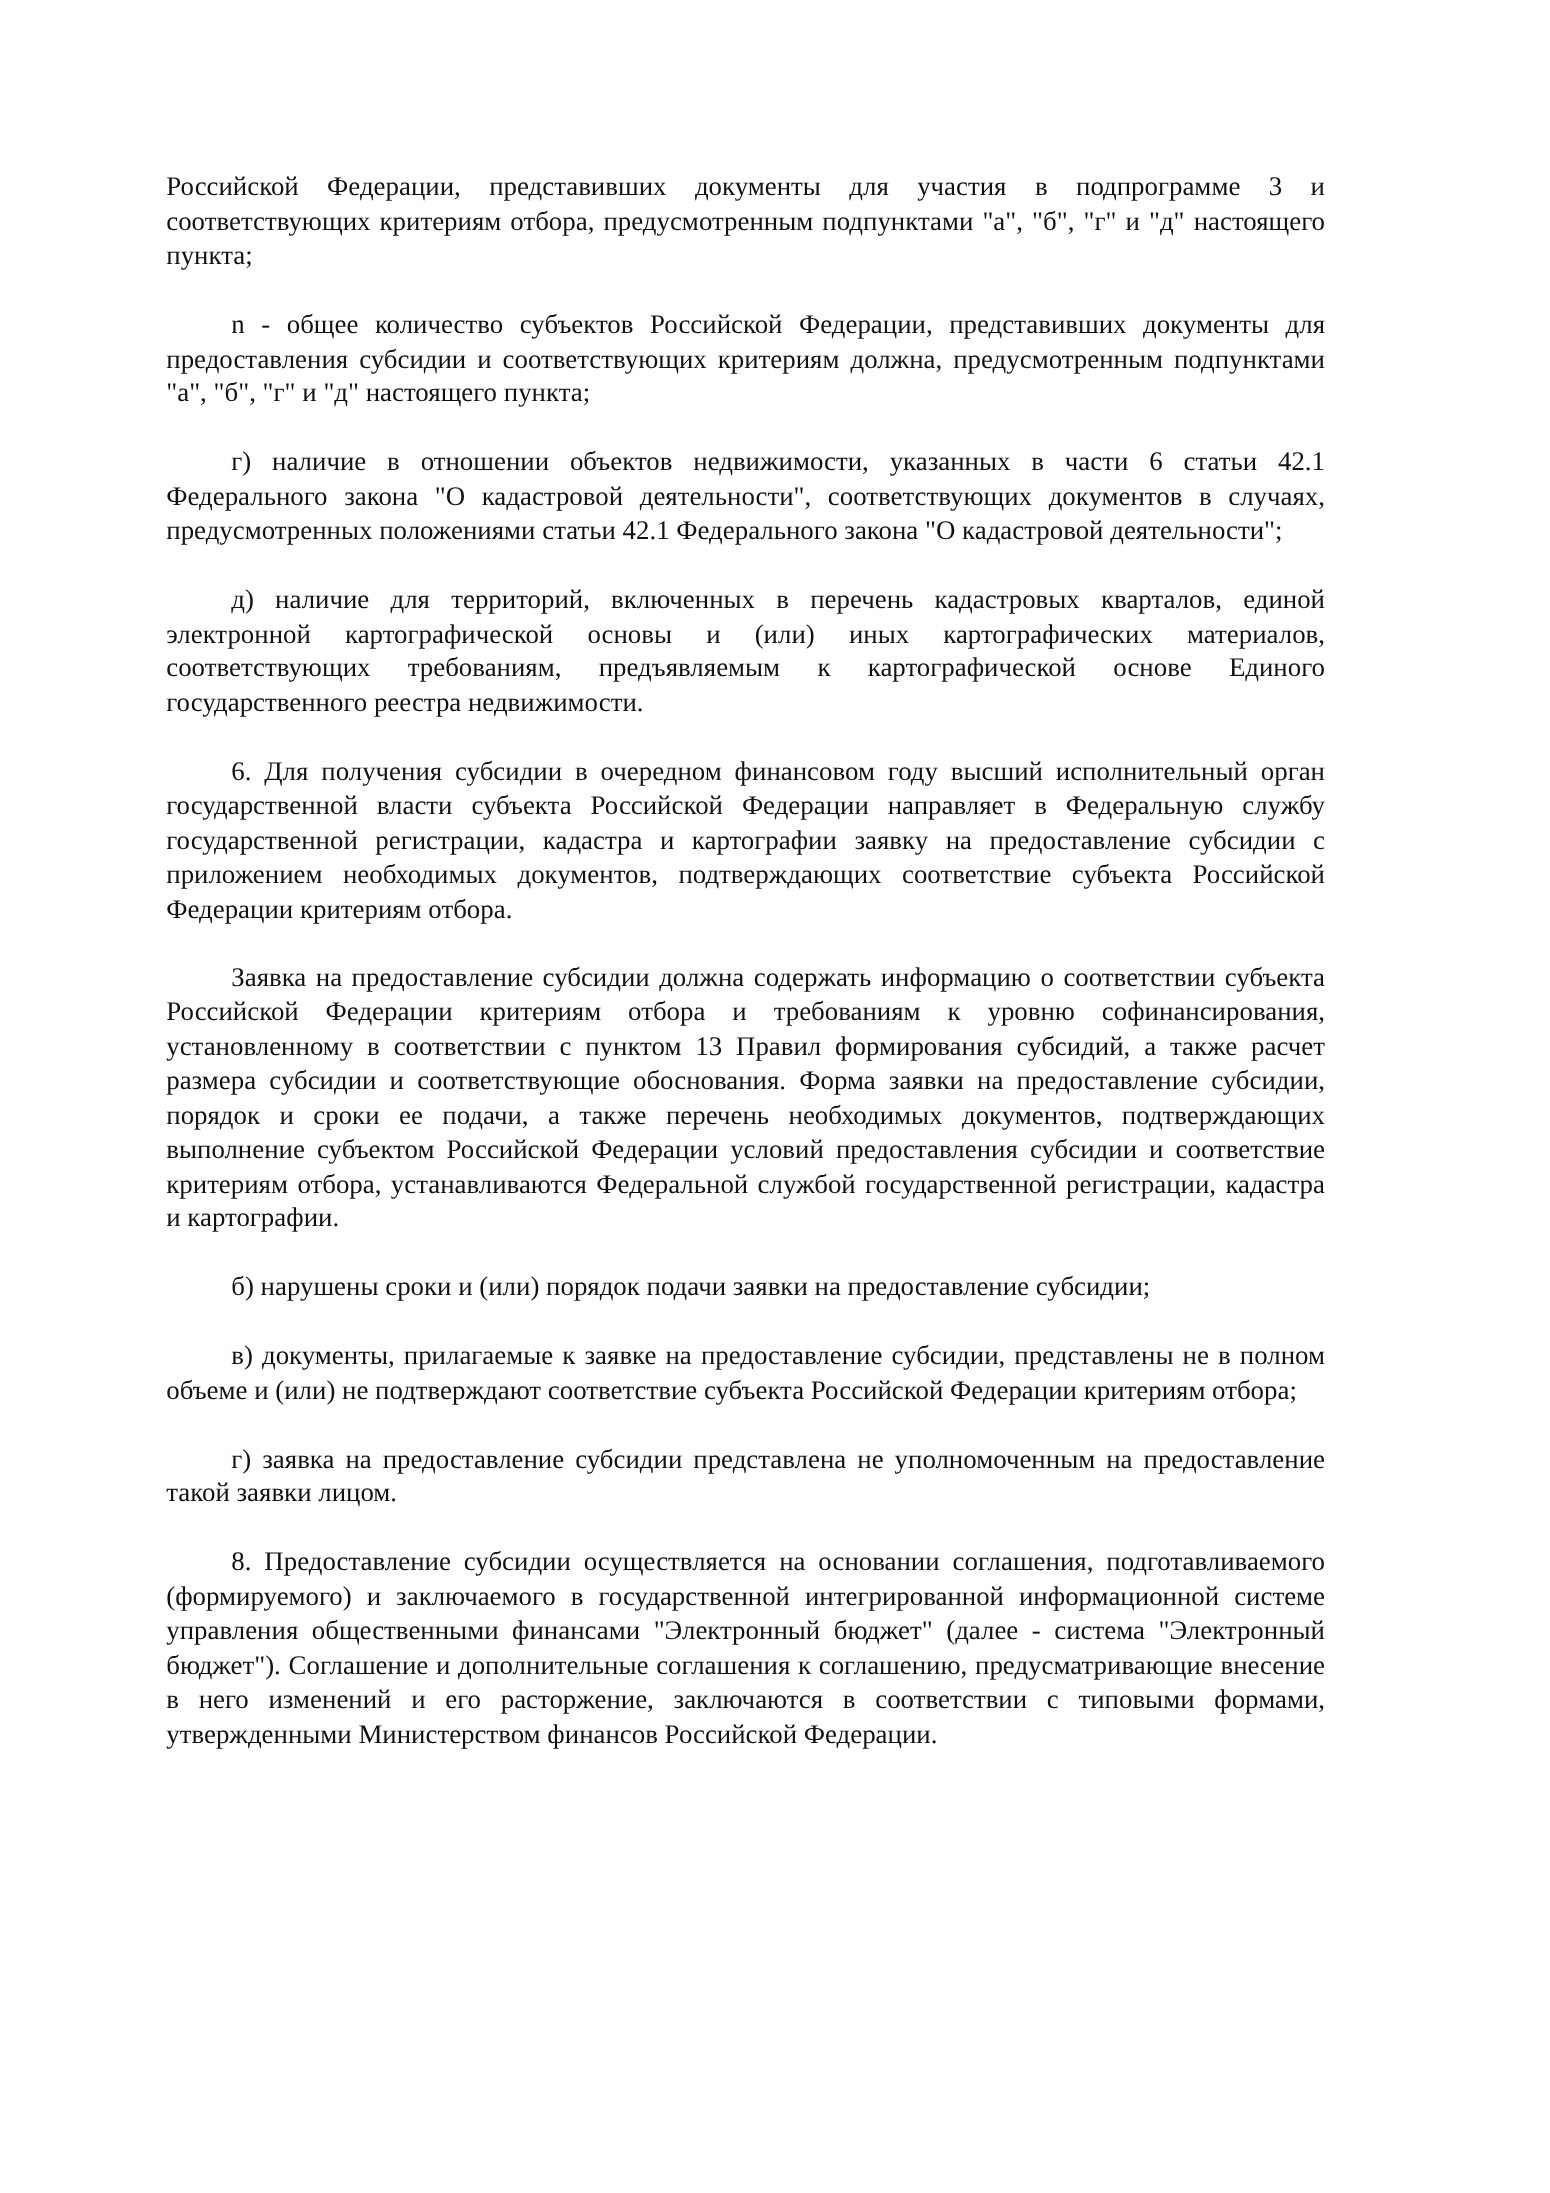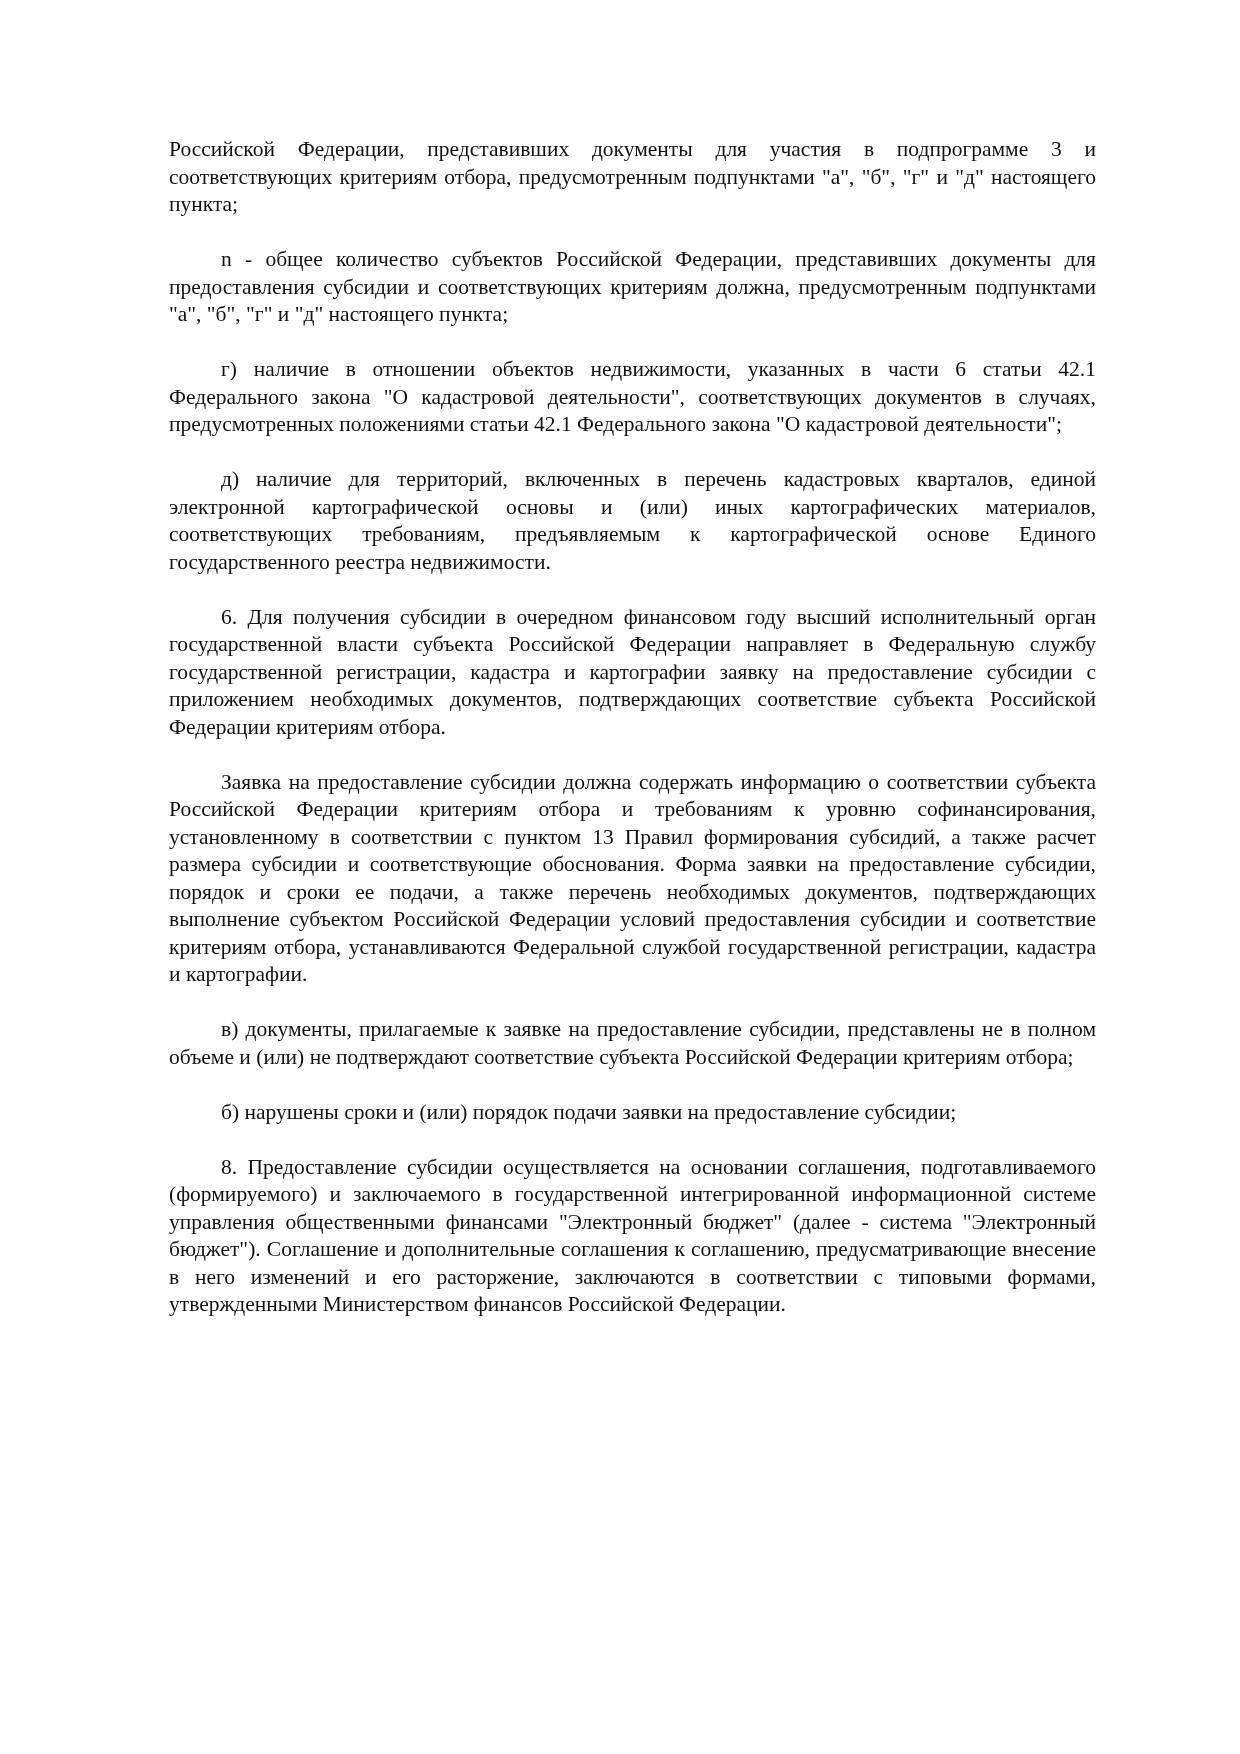--- a/index.html
+++ b/index.html
@@ -6,37 +6,37 @@
     body { width: 1240px; height: 1754px; position: relative; overflow: hidden; }
     .page {
       position: absolute;
       left: 133px;
       top: 136px;
       width: 927px;
       font-family: "Liberation Serif", serif;
       font-size: 21.5px;
       line-height: 27.5px;
       color: #111111;
-      margin-left: 36px;
     }
     .para {
       text-align: justify;
       text-align-last: left;
       margin: 0 0 27.5px 0;
       text-indent: 0;
     }
     .para.indent { text-indent: 52px; }
     .para.first { text-indent: 0; }
   </style>
 </head>
 <body>
 
 <div class="page">
   <p class="para first">Российской Федерации, представивших документы для участия в подпрограмме 3 и соответствующих критериям отбора, предусмотренным подпунктами "а", "б", "г" и "д" настоящего пункта;</p>
   <p class="para indent">n - общее количество субъектов Российской Федерации, представивших документы для предоставления субсидии и соответствующих критериям должна, предусмотренным подпунктами "а", "б", "г" и "д" настоящего пункта;</p>
   <p class="para indent">г) наличие в отношении объектов недвижимости, указанных в части 6 статьи 42.1 Федерального закона "О кадастровой деятельности", соответствующих документов в случаях, предусмотренных положениями статьи 42.1 Федерального закона "О кадастровой деятельности";</p>
   <p class="para indent">д) наличие для территорий, включенных в перечень кадастровых кварталов, единой электронной картографической основы и (или) иных картографических материалов, соответствующих требованиям, предъявляемым к картографической основе Единого государственного реестра недвижимости.</p>
   <p class="para indent">6. Для получения субсидии в очередном финансовом году высший исполнительный орган государственной власти субъекта Российской Федерации направляет в Федеральную службу государственной регистрации, кадастра и картографии заявку на предоставление субсидии с приложением необходимых документов, подтверждающих соответствие субъекта Российской Федерации критериям отбора.</p>
   <p class="para indent">Заявка на предоставление субсидии должна содержать информацию о соответствии субъекта Российской Федерации критериям отбора и требованиям к уровню софинансирования, установленному в соответствии с пунктом 13 Правил формирования субсидий, а также расчет размера субсидии и соответствующие обоснования. Форма заявки на предоставление субсидии, порядок и сроки ее подачи, а также перечень необходимых документов, подтверждающих выполнение субъектом Российской Федерации условий предоставления субсидии и соответствие критериям отбора, устанавливаются Федеральной службой государственной регистрации, кадастра и картографии.</p>
+  <p class="para indent">б) нарушены сроки и (или) порядок подачи заявки на предоставление субсидии;</p>
   <p class="para indent">в) документы, прилагаемые к заявке на предоставление субсидии, представлены не в полном объеме и (или) не подтверждают соответствие субъекта Российской Федерации критериям отбора;</p>
-  <p class="para indent">б) нарушены сроки и (или) порядок подачи заявки на предоставление субсидии;</p>
+  <p class="para indent">г) заявка на предоставление субсидии представлена не уполномоченным на предоставление такой заявки лицом.</p>
   <p class="para indent">8. Предоставление субсидии осуществляется на основании соглашения, подготавливаемого (формируемого) и заключаемого в государственной интегрированной информационной системе управления общественными финансами "Электронный бюджет" (далее - система "Электронный бюджет"). Соглашение и дополнительные соглашения к соглашению, предусматривающие внесение в него изменений и его расторжение, заключаются в соответствии с типовыми формами, утвержденными Министерством финансов Российской Федерации.</p>
 </div>
 
 </body></html>

